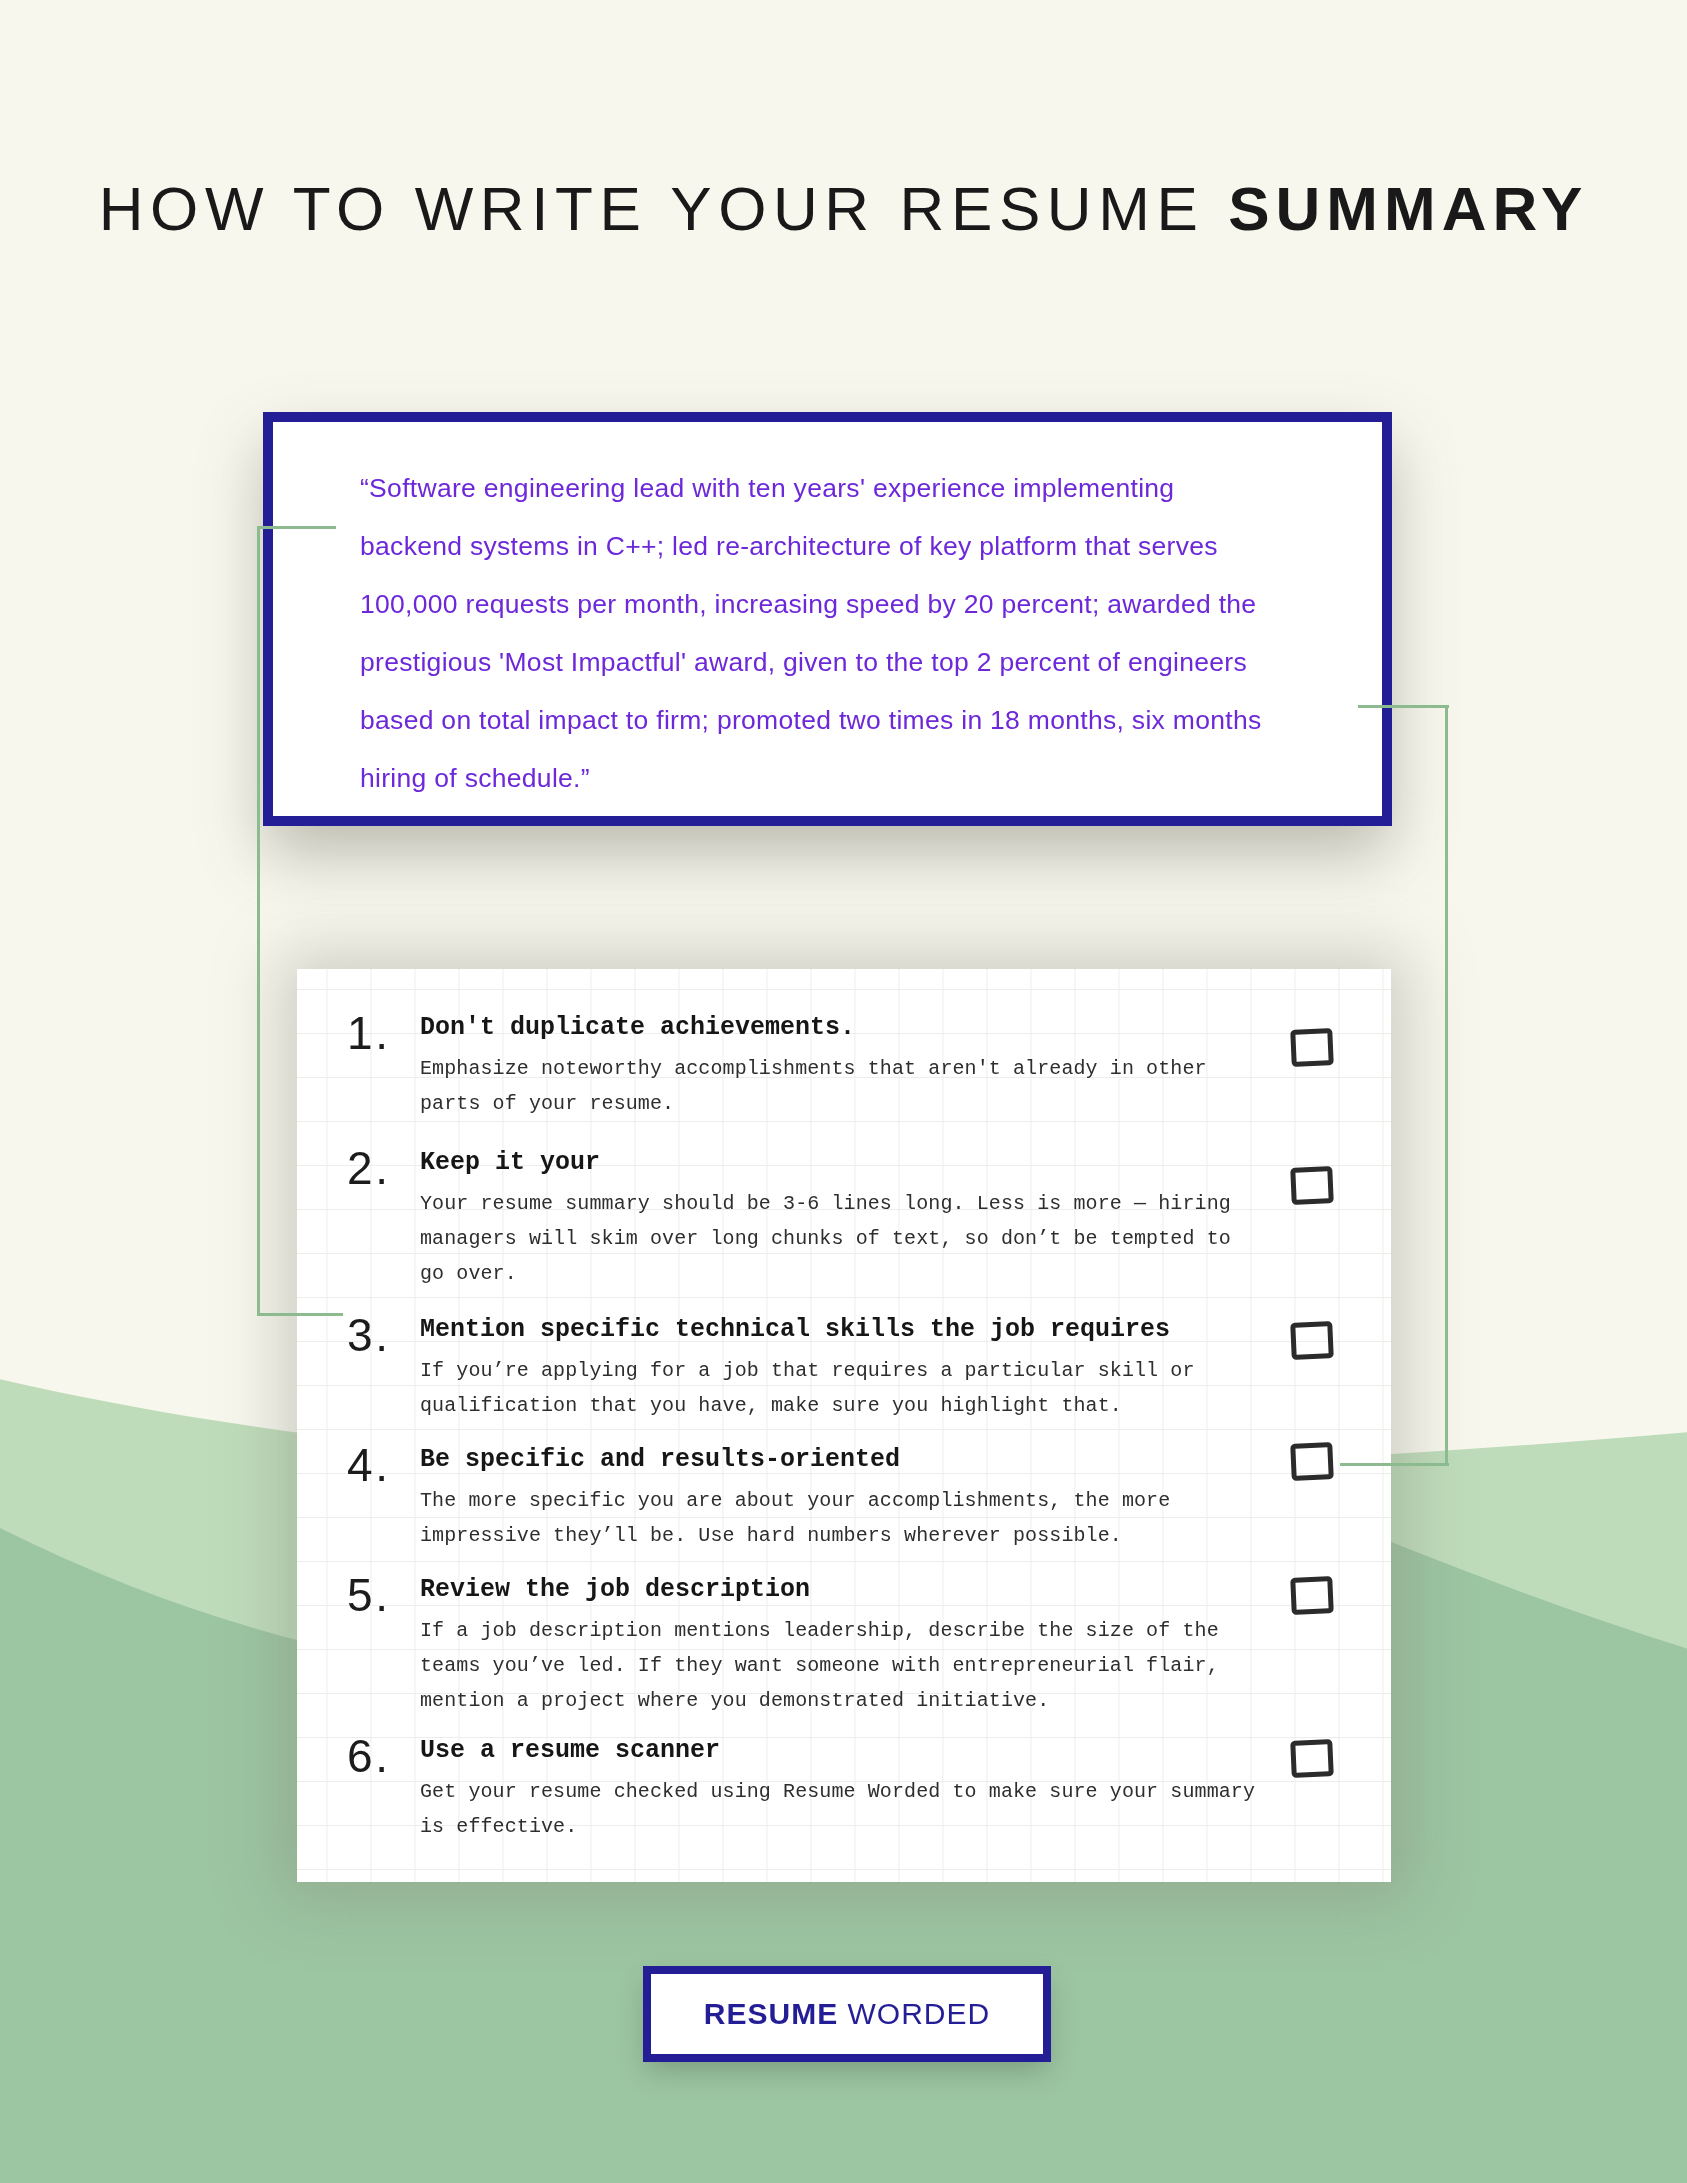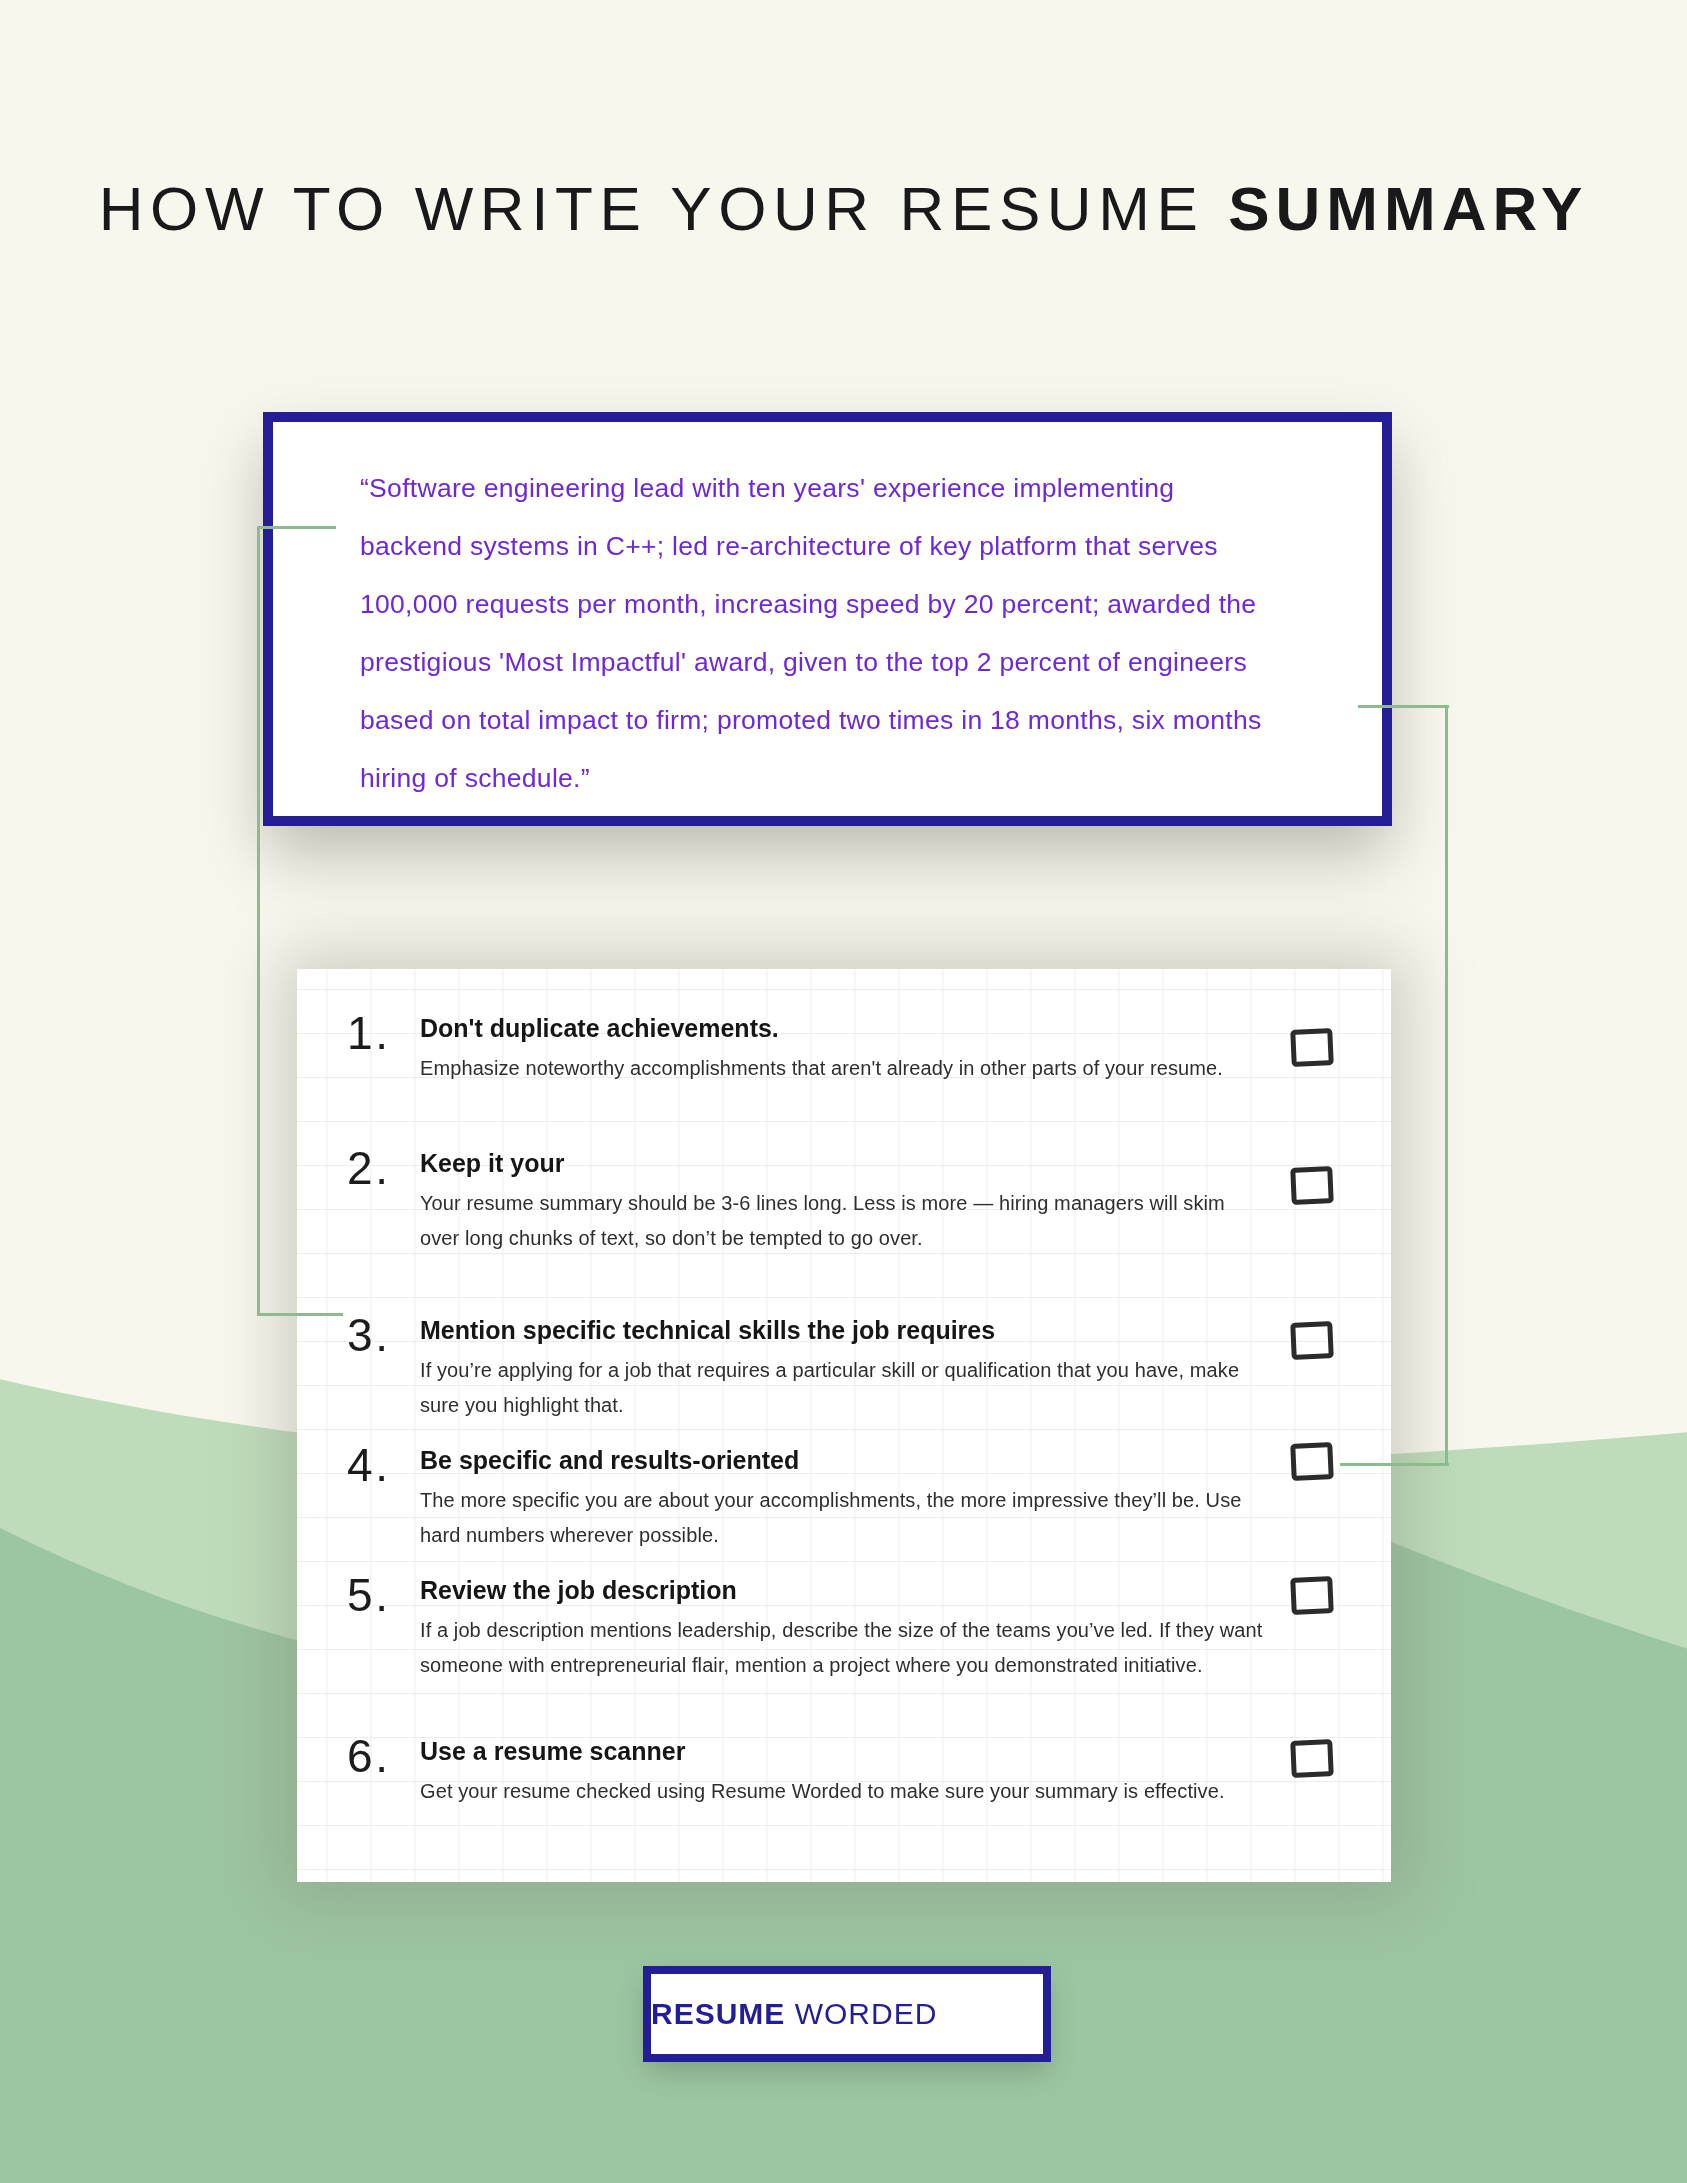--- a/index.html
+++ b/index.html
@@ -42,35 +42,35 @@
     background-size:44px 44px;
     background-position:-14.6px -24px;
     box-shadow:0 0 60px 16.5px rgba(130,130,115,0.35);
   }
   .item{position:absolute;left:50px;display:flex;align-items:flex-start;}
   .item .num{
     width:73px;flex:0 0 73px;
     font-size:46px;color:#1c1c1c;font-weight:400;line-height:1;
     margin-top:-2.6px;letter-spacing:2.6px;
   }
-  .item .content{width:847px;}
+  .item .content{width:847px;font-family:Liberation Mono, monospace;}
   .item .heading{font-size:25px;font-weight:700;color:#161616;line-height:1.2;margin-bottom:8px;}
   .item .body{font-size:20px;color:#2e2e2e;line-height:35px;letter-spacing:0.1px;}
   .checkbox{
     position:absolute;left:994px;width:42px;height:37px;z-index:12;
     box-sizing:border-box;border:5.3px solid #2b2b2b;border-radius:4.6px;
     transform:rotate(-2.5deg);background:transparent;
   }
   
   .connector{position:absolute;background:#8cbb8f;z-index:50;}
   
   .logo-box{
     position:absolute;left:643px;top:1966px;width:408px;height:96px;z-index:20;
     box-sizing:border-box;background:#ffffff;border:8px solid #241e96;
-    display:flex;align-items:center;
+    display:flex;align-items:center;justify-content:center;
     box-shadow:0 12px 26.5px -5.3px rgba(60,80,60,0.35);
   }
   .logo-text{
     font-size:30px;color:#241e96;letter-spacing:1px;white-space:pre;
     font-weight:400;
   }
   .logo-text .bold{font-weight:700;}
 </style>
 </head>
 <body>

